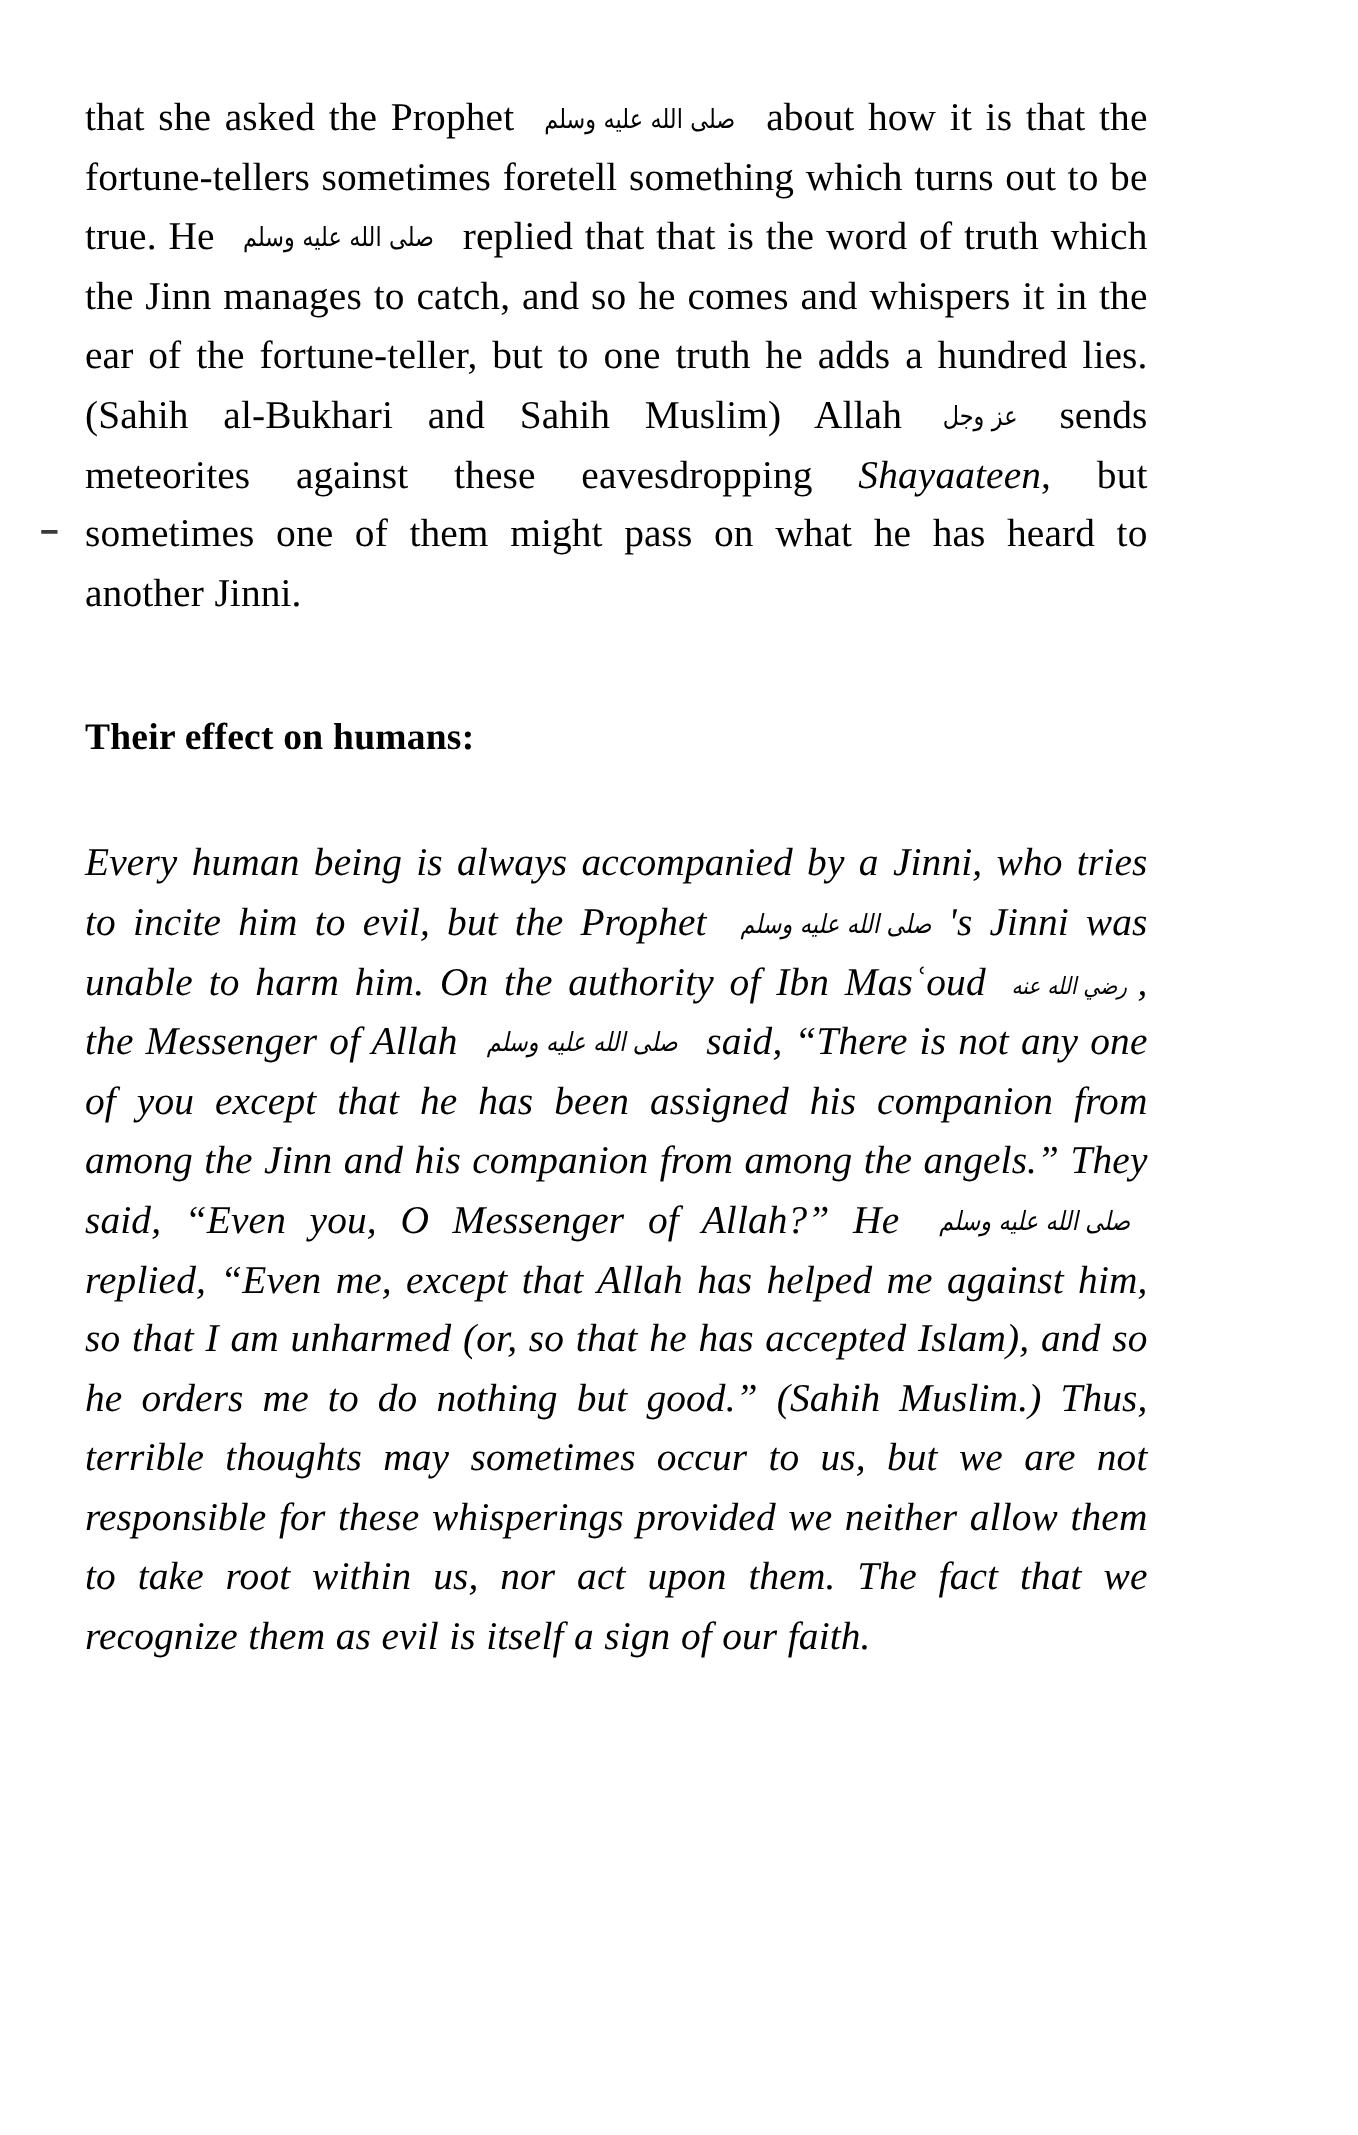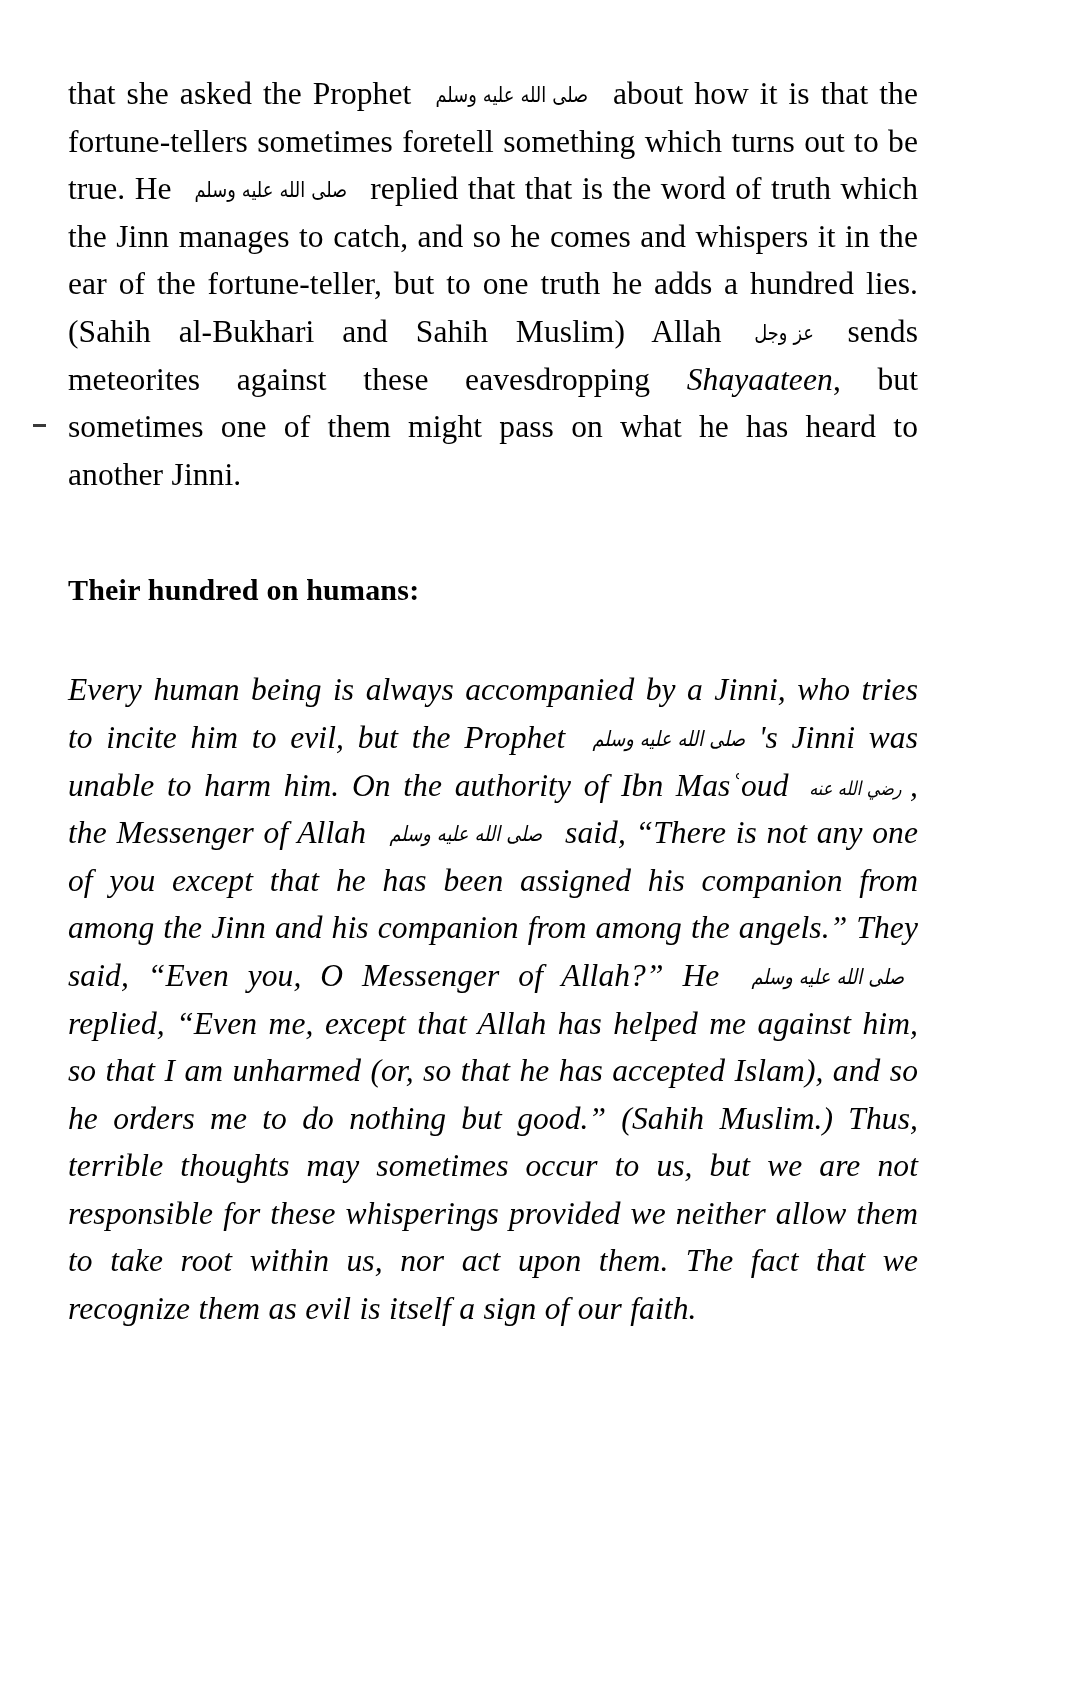--- a/index.html
+++ b/index.html
@@ -99,21 +99,21 @@
 
   <div class="edge-mark left-dash"></div>
   <div class="edge-mark bottom-speck"></div>
 
   <div class="content">
 
     <p class="para"><span>that she asked the Prophet </span><span class="honorific">صلى الله عليه وسلم</span><span> about how it is that the fortune-tellers sometimes foretell something which turns out to be true. He </span><span class="honorific">صلى الله عليه وسلم</span><span> replied that that is the word of truth which the Jinn manages to catch, and so he comes and whispers it in the ear of the fortune-teller, but to one truth he adds a hundred lies. (Sahih al-Bukhari and Sahih Muslim) Allah </span><span class="honorific">عز وجل</span><span> sends meteorites against these eavesdropping </span><em class="translit">Shayaateen</em><span>, but sometimes one of them might pass on what he has heard to another Jinni.</span></p>
 
     <div class="gap-after-para1"></div>
 
-    <h2 class="section-heading">Their hundred on humans:</h2>
+    <h2 class="section-heading">Their effect on humans:</h2>
 
     <div class="gap-after-heading"></div>
 
     <p class="para last-line-left"><span>Every human being is always accompanied by a Jinni, who tries to incite him to evil, but the Prophet </span><span class="honorific">صلى الله عليه وسلم</span><span>'s Jinni was unable to harm him. On the authority of Ibn Masʿoud </span><span class="honorific raa">رضي الله عنه</span><span>, the Messenger of Allah </span><span class="honorific">صلى الله عليه وسلم</span><span> said, “There is not any one of you except that he has been assigned his companion from among the Jinn and his companion from among the angels.” They said, “Even you, O Messenger of Allah?” He </span><span class="honorific">صلى الله عليه وسلم</span><span> replied, “Even me, except that Allah has helped me against him, so that I am unharmed (or, so that he has accepted Islam), and so he orders me to do nothing but good.” (Sahih Muslim.) Thus, terrible thoughts may sometimes occur to us, but we are not responsible for these whisperings provided we neither allow them to take root within us, nor act upon them. The fact that we recognize them as evil is itself a sign of our faith.</span></p>
 
   </div>
 
   <div class="page-number">101</div>
 
 </div>

